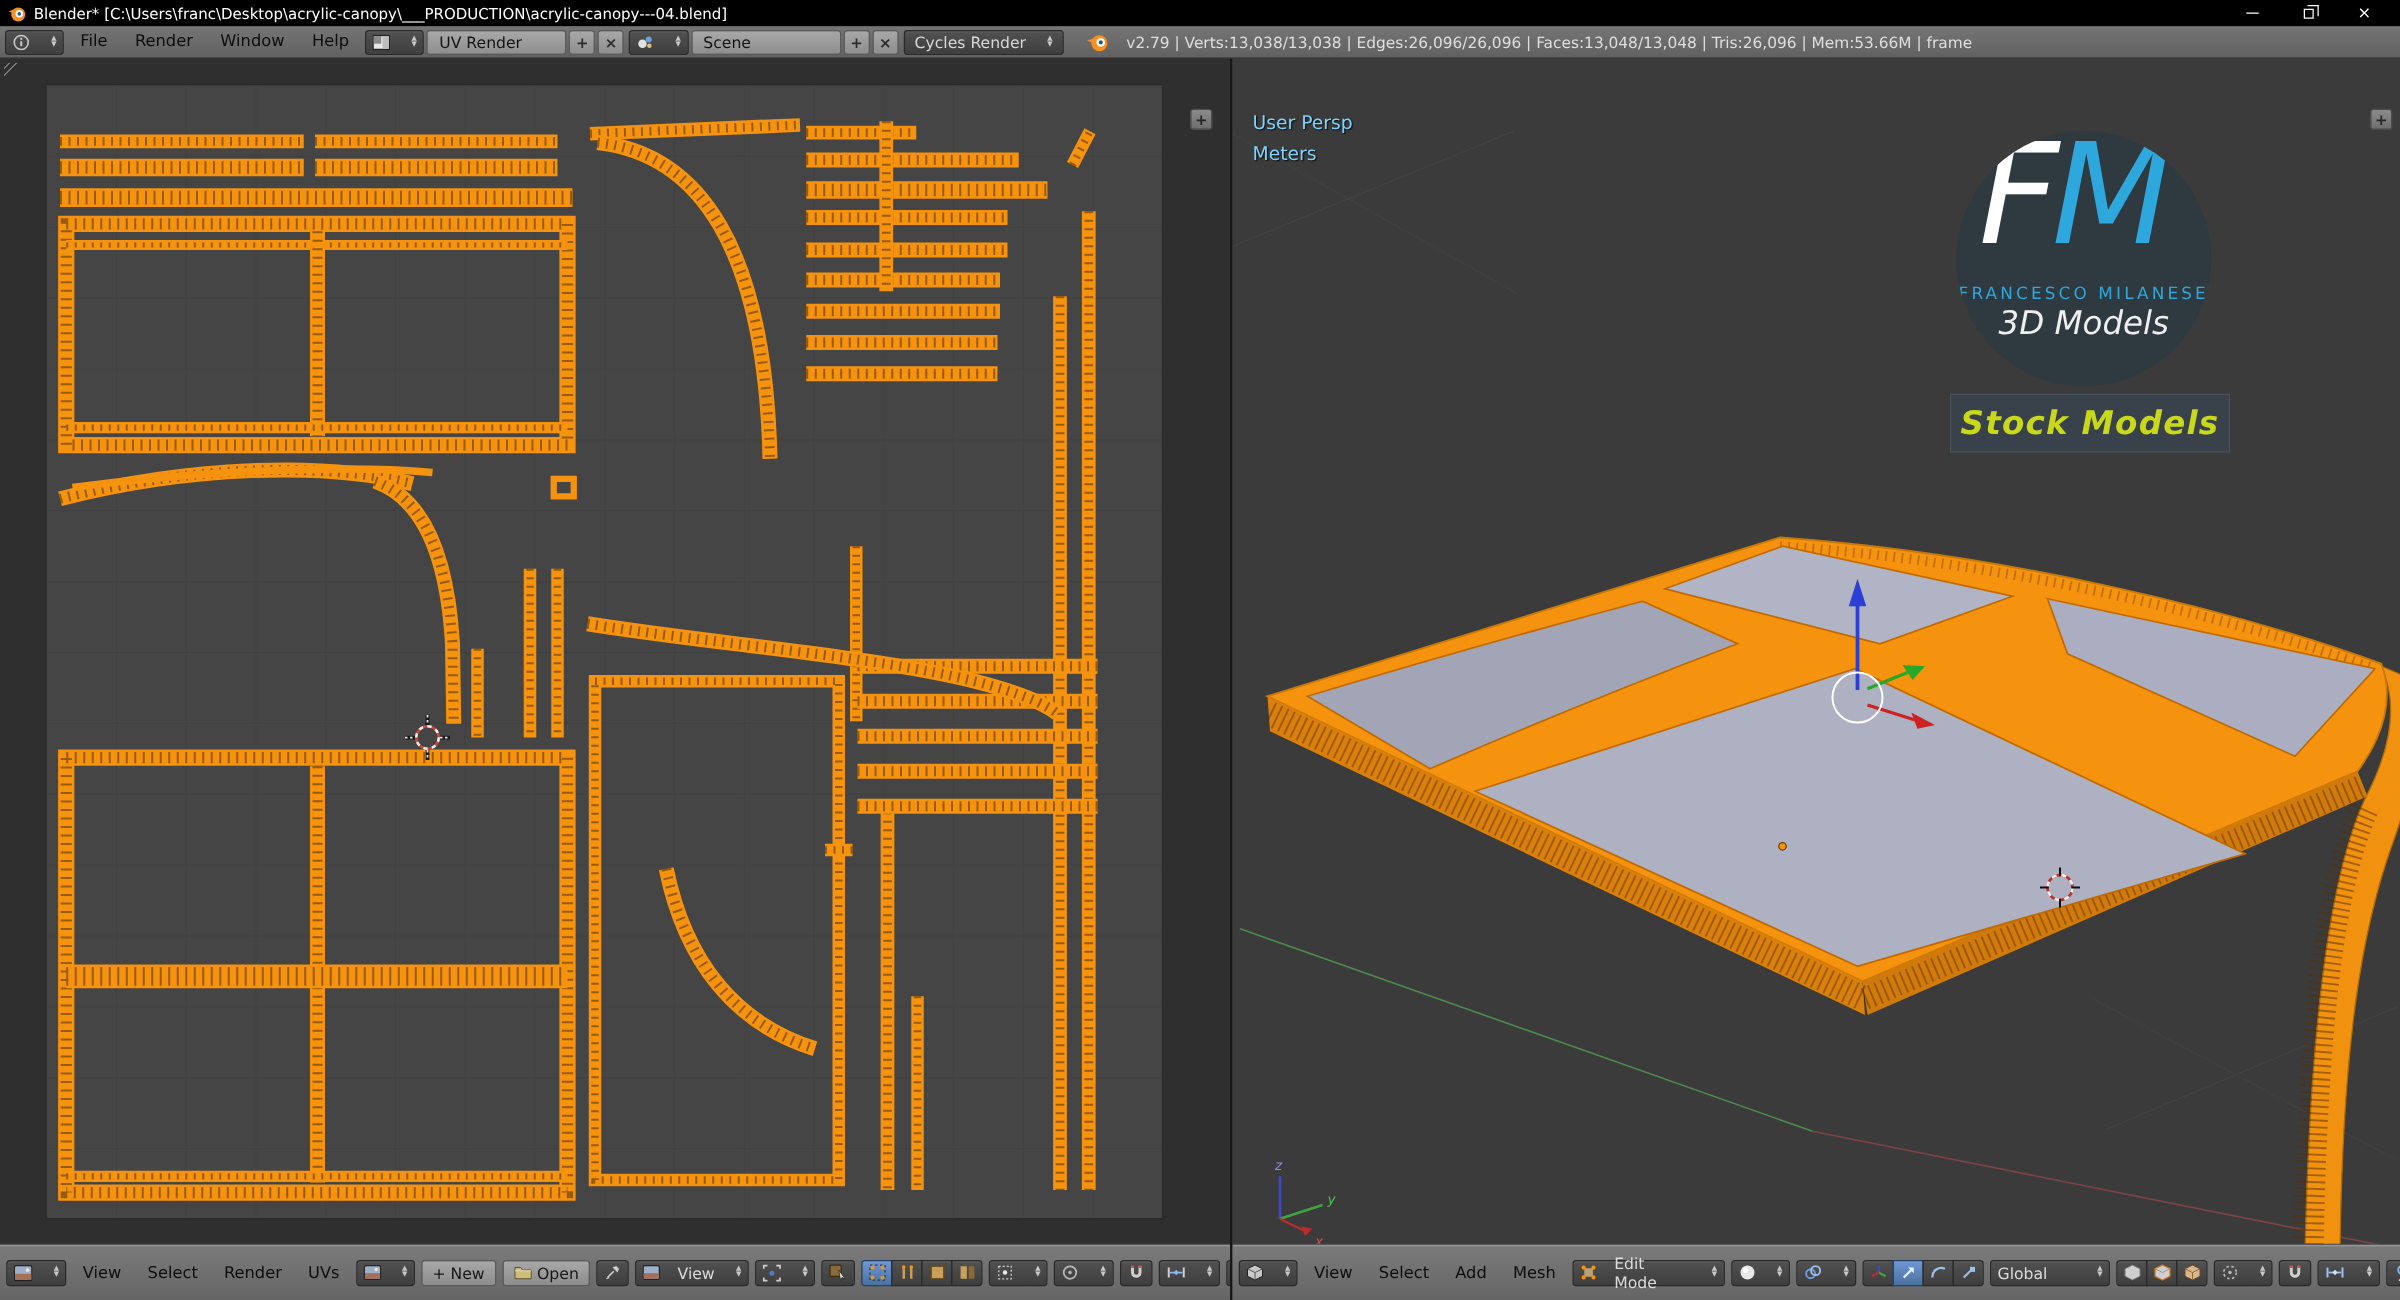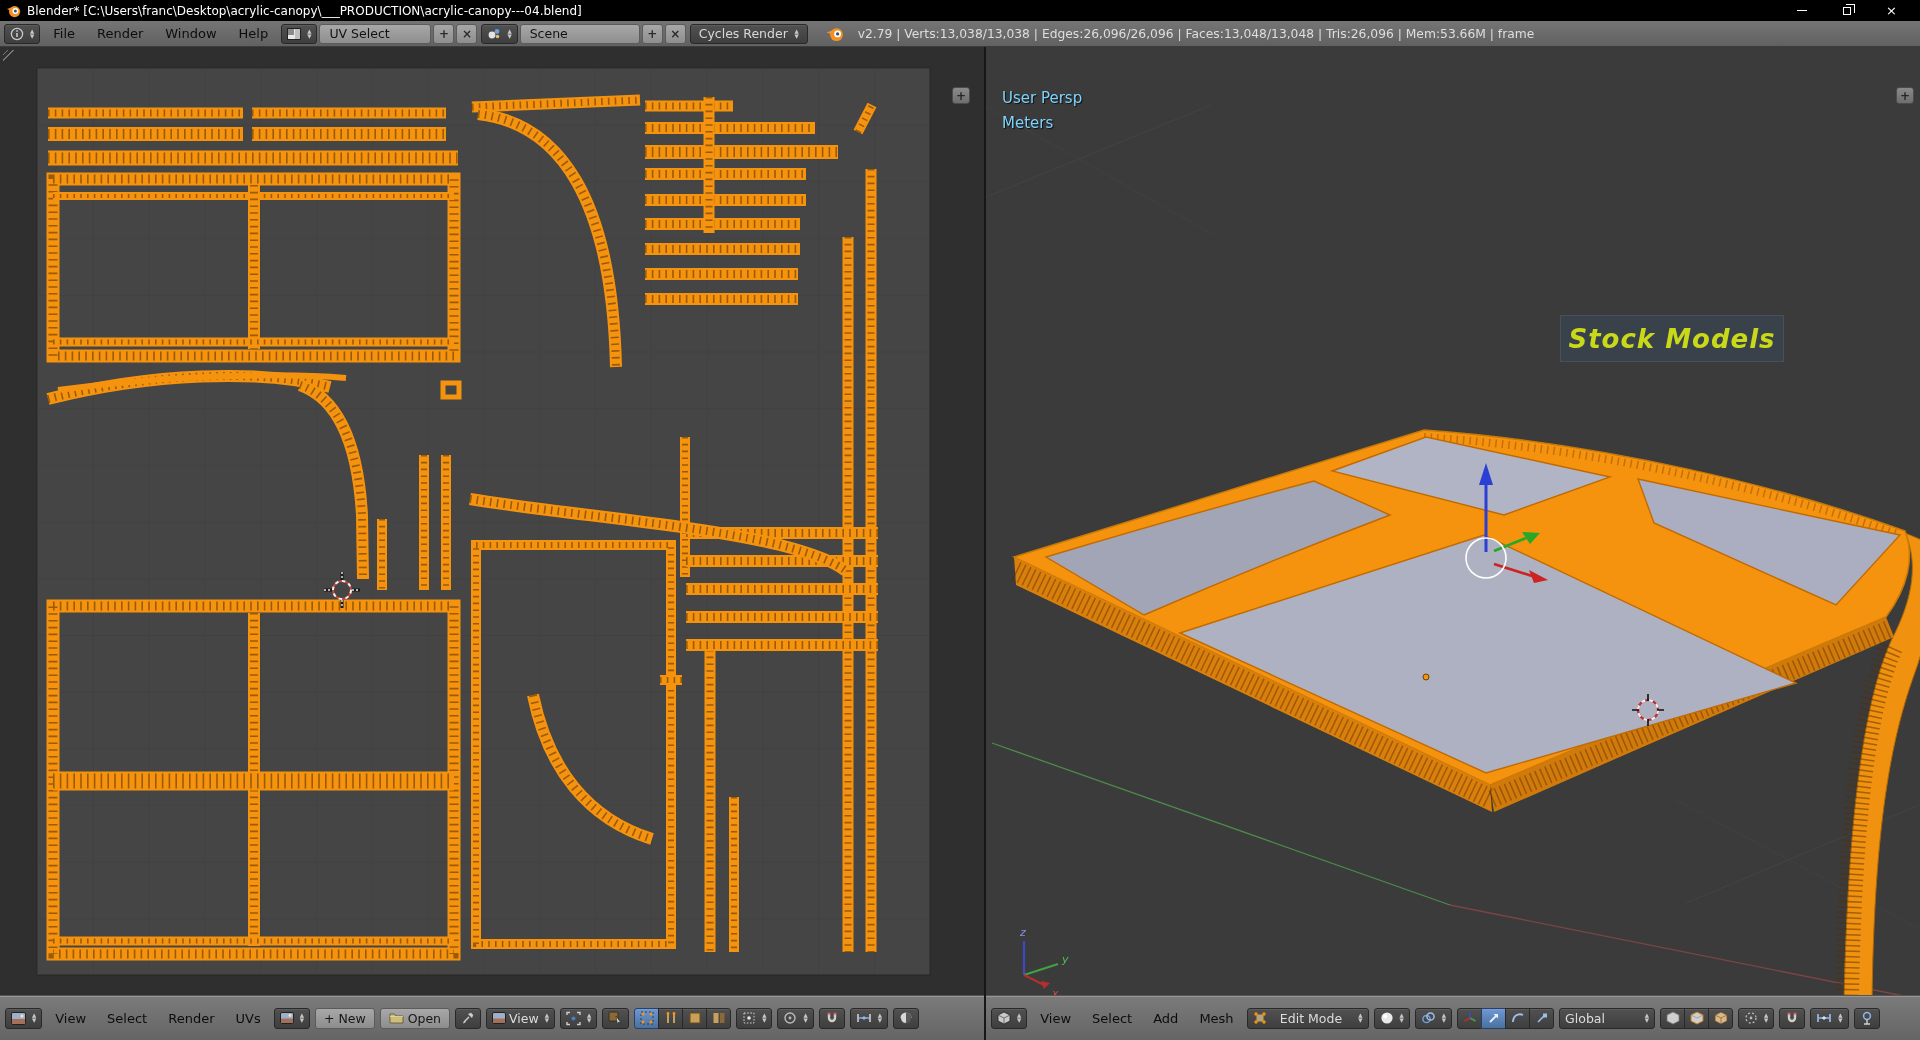--- a/index.html
+++ b/index.html
@@ -10,21 +10,21 @@
   .titlebar .title { color:#fff; font-size:12px; white-space:nowrap; flex:1; }
   .wctrl { display:flex; align-items:center; gap:0; }
   .wbtn { width:45px; height:21px; display:flex; align-items:center; justify-content:center; color:#fff; font-size:13px; cursor:default; }
   .min-glyph { width:10px; height:1px; background:#fff; display:block; }
   .restore-glyph { width:8px; height:8px; border:1px solid #fff; position:relative; display:block; }
   .restore-glyph::before { content:""; position:absolute; left:2px; top:-4px; width:8px; height:8px; border:1px solid #fff; border-left:none; border-bottom:none; }
   
   .topbar { height:26px; background:linear-gradient(#757575,#616161); border-bottom:1px solid #3c3c3c;
     display:flex; align-items:center; padding:0 4px; gap:4px; }
   .menu { color:#0d0d0d; font-size:13px; padding:0 9px; cursor:default; }
-  .wd { height:20px; display:inline-flex; align-items:center; gap:3px; padding:0 5px;
+  .wd { height:20px; display:inline-flex; align-items:center; gap:14px; padding:0 5px;
     background:linear-gradient(#515151,#3e3e3e); border:1px solid #292929; border-radius:3px;
     color:#d8d8d8; box-shadow:inset 0 1px rgba(255,255,255,.07); }
   .field { height:20px; display:inline-flex; align-items:center; padding:0 9px; min-width:112px;
     background:linear-gradient(#a8a8a8,#8e8e8e); border:1px solid #5b5b5b; border-radius:3px;
     color:#131313; font-size:12.5px; }
   .field.scene { min-width:120px; }
   .sq { width:21px; height:20px; display:inline-flex; align-items:center; justify-content:center;
     background:linear-gradient(#a8a8a8,#8e8e8e); border:1px solid #5b5b5b; border-radius:3px;
     color:#2c2c2c; font-size:12px; font-weight:bold; }
   .group { display:inline-flex; gap:2px; align-items:center; }
@@ -123,21 +123,21 @@
       <svg width="14" height="12" viewBox="0 0 14 12">
         <rect x="0.5" y="0.5" width="13" height="11" fill="#e8e8e8" stroke="#222"></rect>
         <rect x="1" y="1" width="6" height="6" fill="#8a8a8a"></rect>
           <rect x="8" y="1" width="5" height="10" fill="#bdbdbd"></rect>
       </svg>
       <span class="ar">
           <i>▲</i>
           <i>▼</i>
         </span>
     </div>
-    <div class="field">UV Select</div>
+    <div class="field">UV Render</div>
     <div class="sq">+</div>
     <div class="sq">×</div>
   </div>
   <div class="group">
     <div class="wd">
       <svg width="14" height="13" viewBox="0 0 14 13">
         <circle cx="5" cy="8" r="3.4" fill="#e3e3e3"></circle>
           <circle cx="10" cy="4.5" r="2.4" fill="#6f9fd8"></circle>
           <circle cx="10.5" cy="9.5" r="1.8" fill="#d8c37a"></circle>
       </svg>
@@ -488,20 +488,25 @@
         <text x="76" y="916" fill="#4cc44c">y</text>
         <text x="66" y="950" fill="#cc4c4c">x</text>
       </g>
     </svg>
 
     <div class="ovl" style="left:16px; top:22px;">User Persp</div>
     <div class="ovl" style="left:16px; top:47px;">Meters</div>
     <div class="ovl" style="left:72px; top:930px;">(1) frame</div>
     <div class="plus-tab" style="right:6px">+</div>
 
+    <div class="wm-circle">
+      <div class="wm-fm"><span class="wm-f">F</span><span class="wm-m">M</span></div>
+      <div class="wm-name">FRANCESCO MILANESE</div>
+      <div class="wm-line2">3D Models</div>
+    </div>
     <div class="wm-badge">Stock Models</div>
 
     <div class="fbar">
       <div class="wd">
         <svg width="14" height="14" viewBox="0 0 14 14">
           <path d="M7,1 L13,4 V10 L7,13 L1,10 V4 Z" fill="#c9c9c9" stroke="#222" stroke-width="0.8"></path>
           <path d="M1,4 L7,7 L13,4 M7,7 V13" fill="none" stroke="#555" stroke-width="0.8"></path>
         </svg>
         <span class="ar">
             <i>▲</i>

